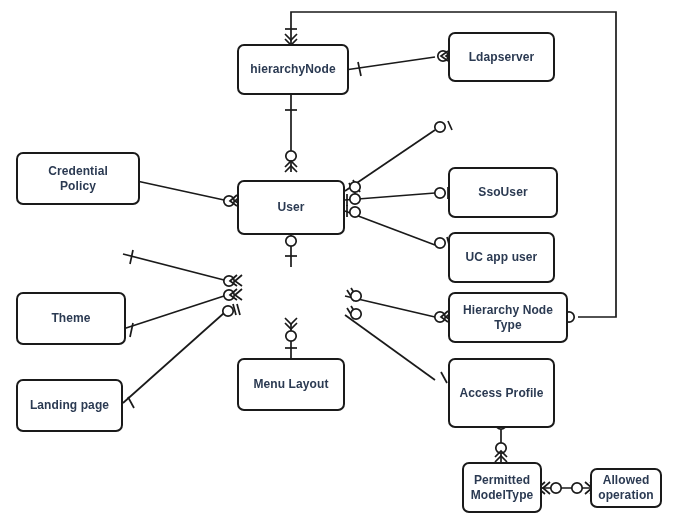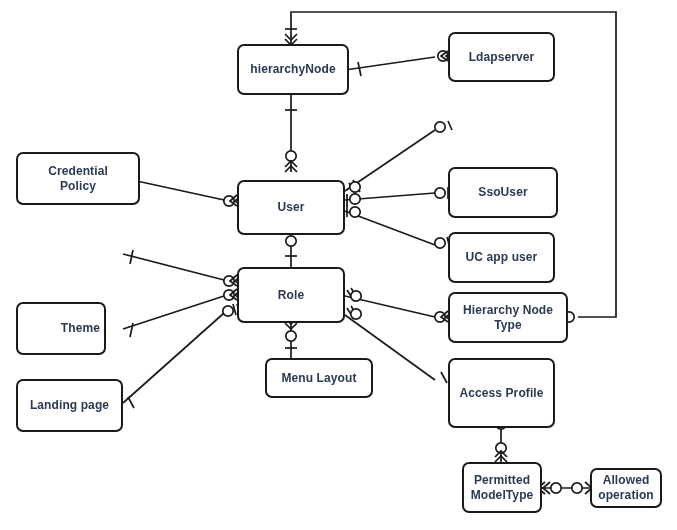--- a/index.html
+++ b/index.html
@@ -163,41 +163,38 @@
       </g>
 
     </g>
   </svg>
 
   <div class="entity" style="left:16px;top:152px;width:124px;height:53px;">
     <span>Credential<br>Policy</span>
   </div>
 
 
-  <div class="entity" style="left:16px;top:302px;width:90px;height:53px;justify-content:flex-end;">
+  <div class="entity" style="left:16px;top:292px;width:110px;height:53px;">
     <span>Theme</span>
   </div>
 
   <div class="entity" style="left:16px;top:379px;width:107px;height:53px;">
     <span>Landing page</span>
   </div>
 
   <div class="entity" style="left:237px;top:44px;width:112px;height:51px;">
     <span>hierarchyNode</span>
   </div>
 
   <div class="entity" style="left:237px;top:172px;width:108px;height:55px;margin-top:8px;">
     <span>User</span>
   </div>
 
-  <div class="entity" style="left:237px;top:267px;width:108px;height:56px;">
-    <span>Role</span>
-  </div>
-
-  <div class="entity" style="left:237px;top:358px;width:108px;height:40px;margin-left:28px;">
+
+  <div class="entity" style="left:237px;top:358px;width:108px;height:53px;">
     <span>Menu Layout</span>
   </div>
 
   <div class="entity" style="left:448px;top:32px;width:107px;height:50px;">
     <span>Ldapserver</span>
   </div>
 
 
   <div class="entity" style="left:448px;top:167px;width:110px;height:51px;">
     <span>SsoUser</span>

